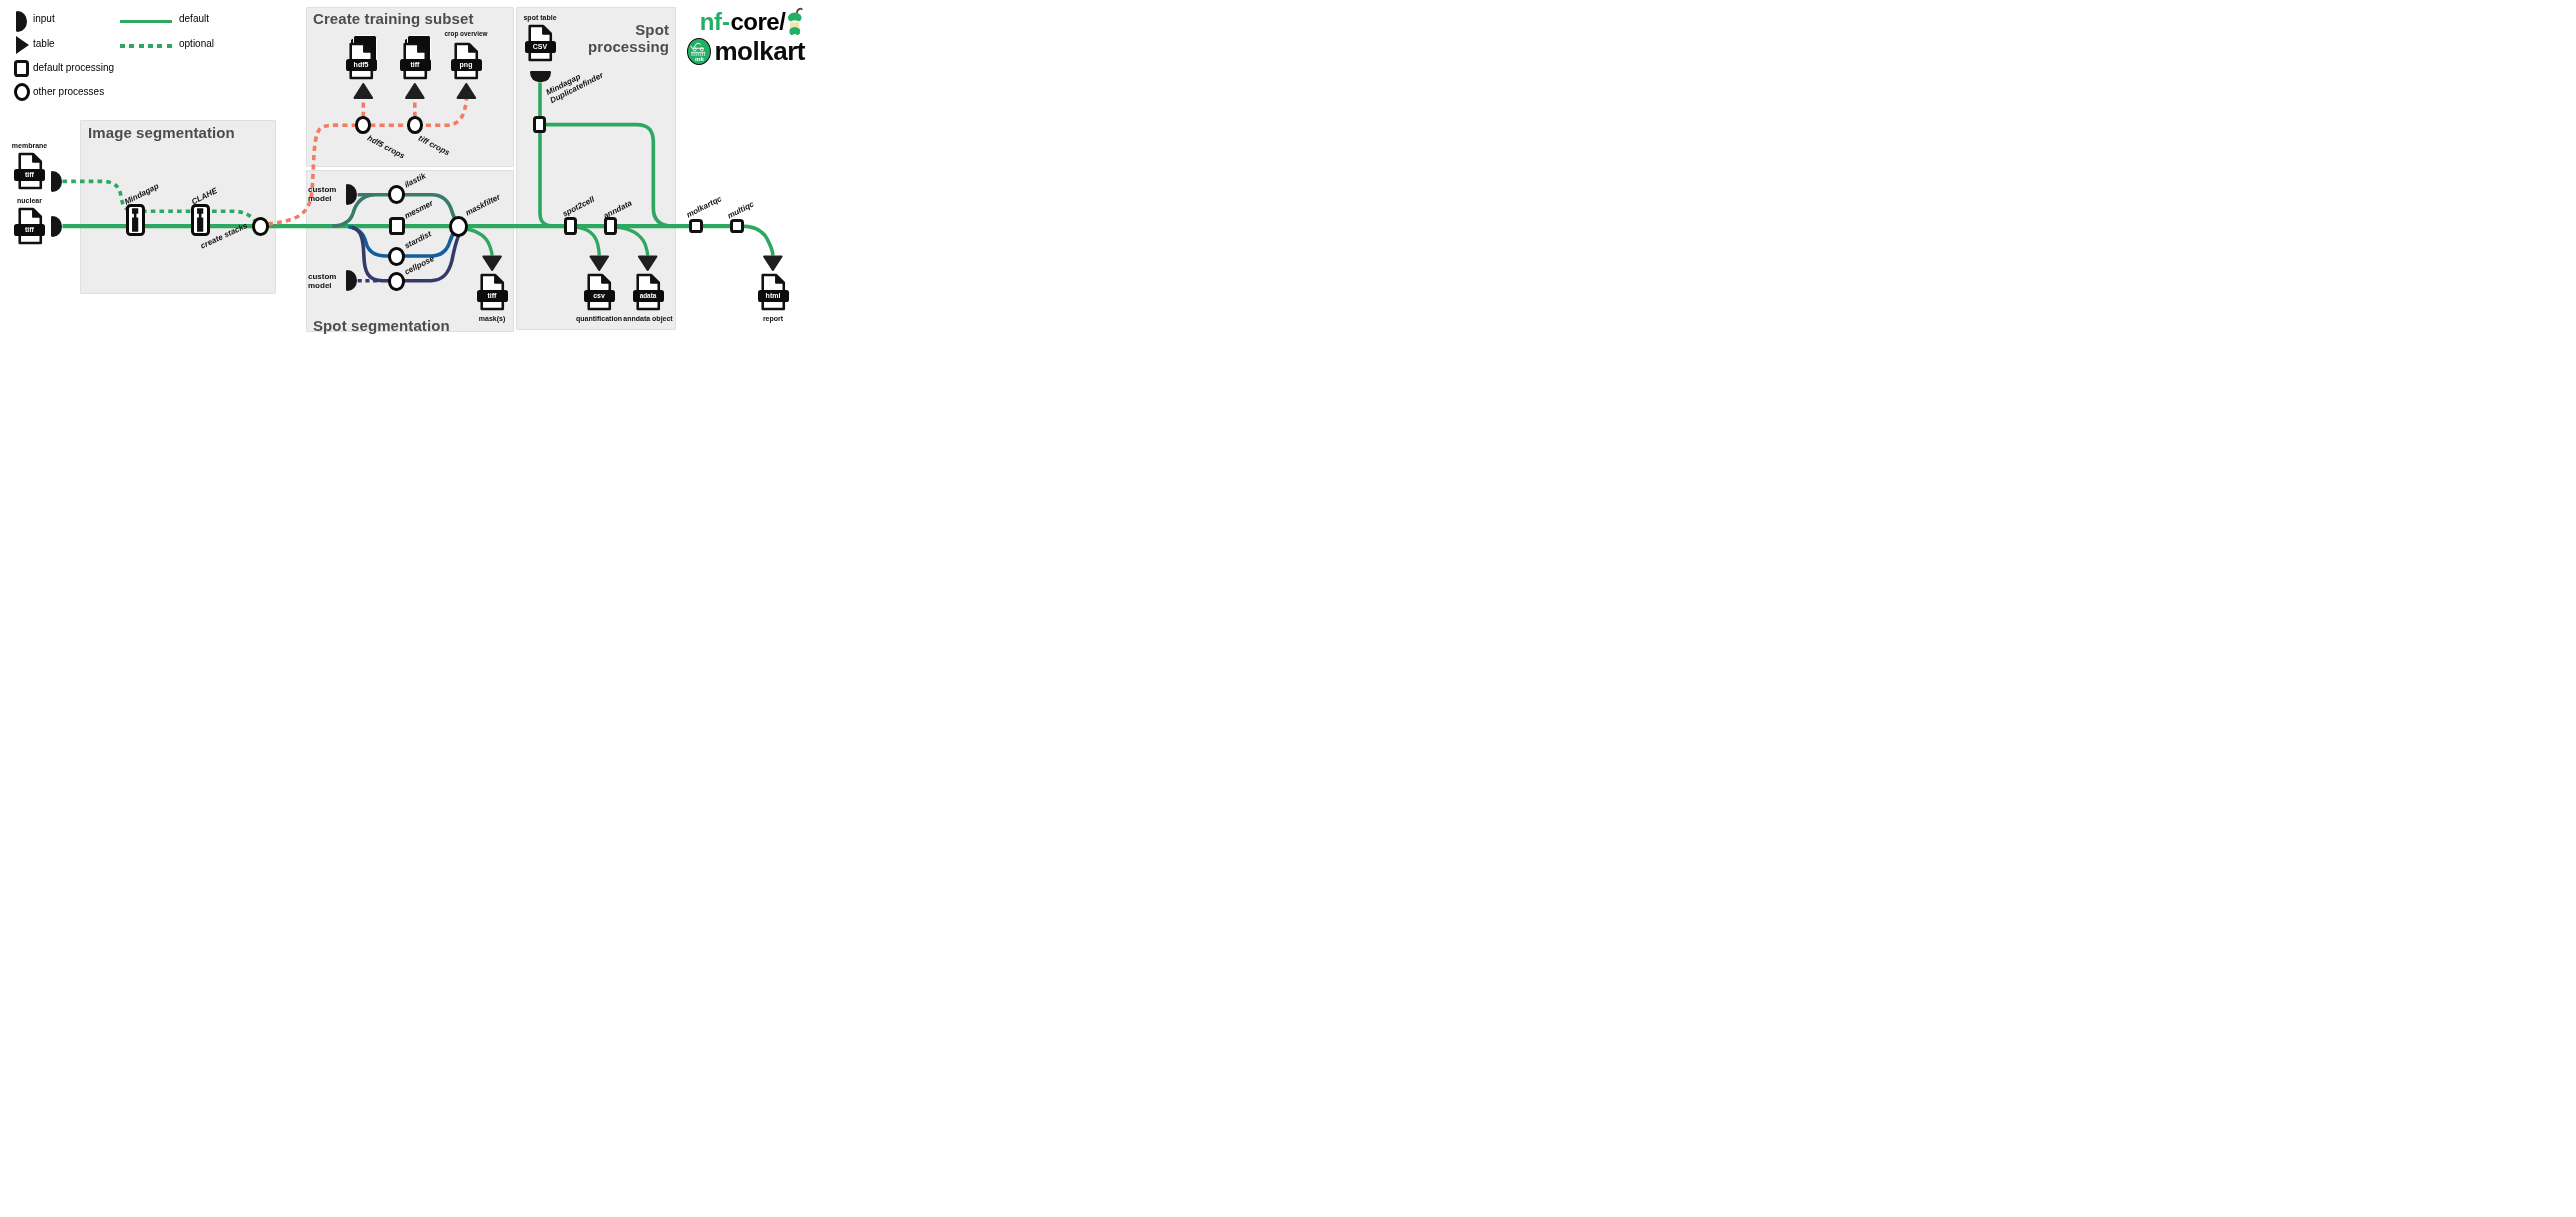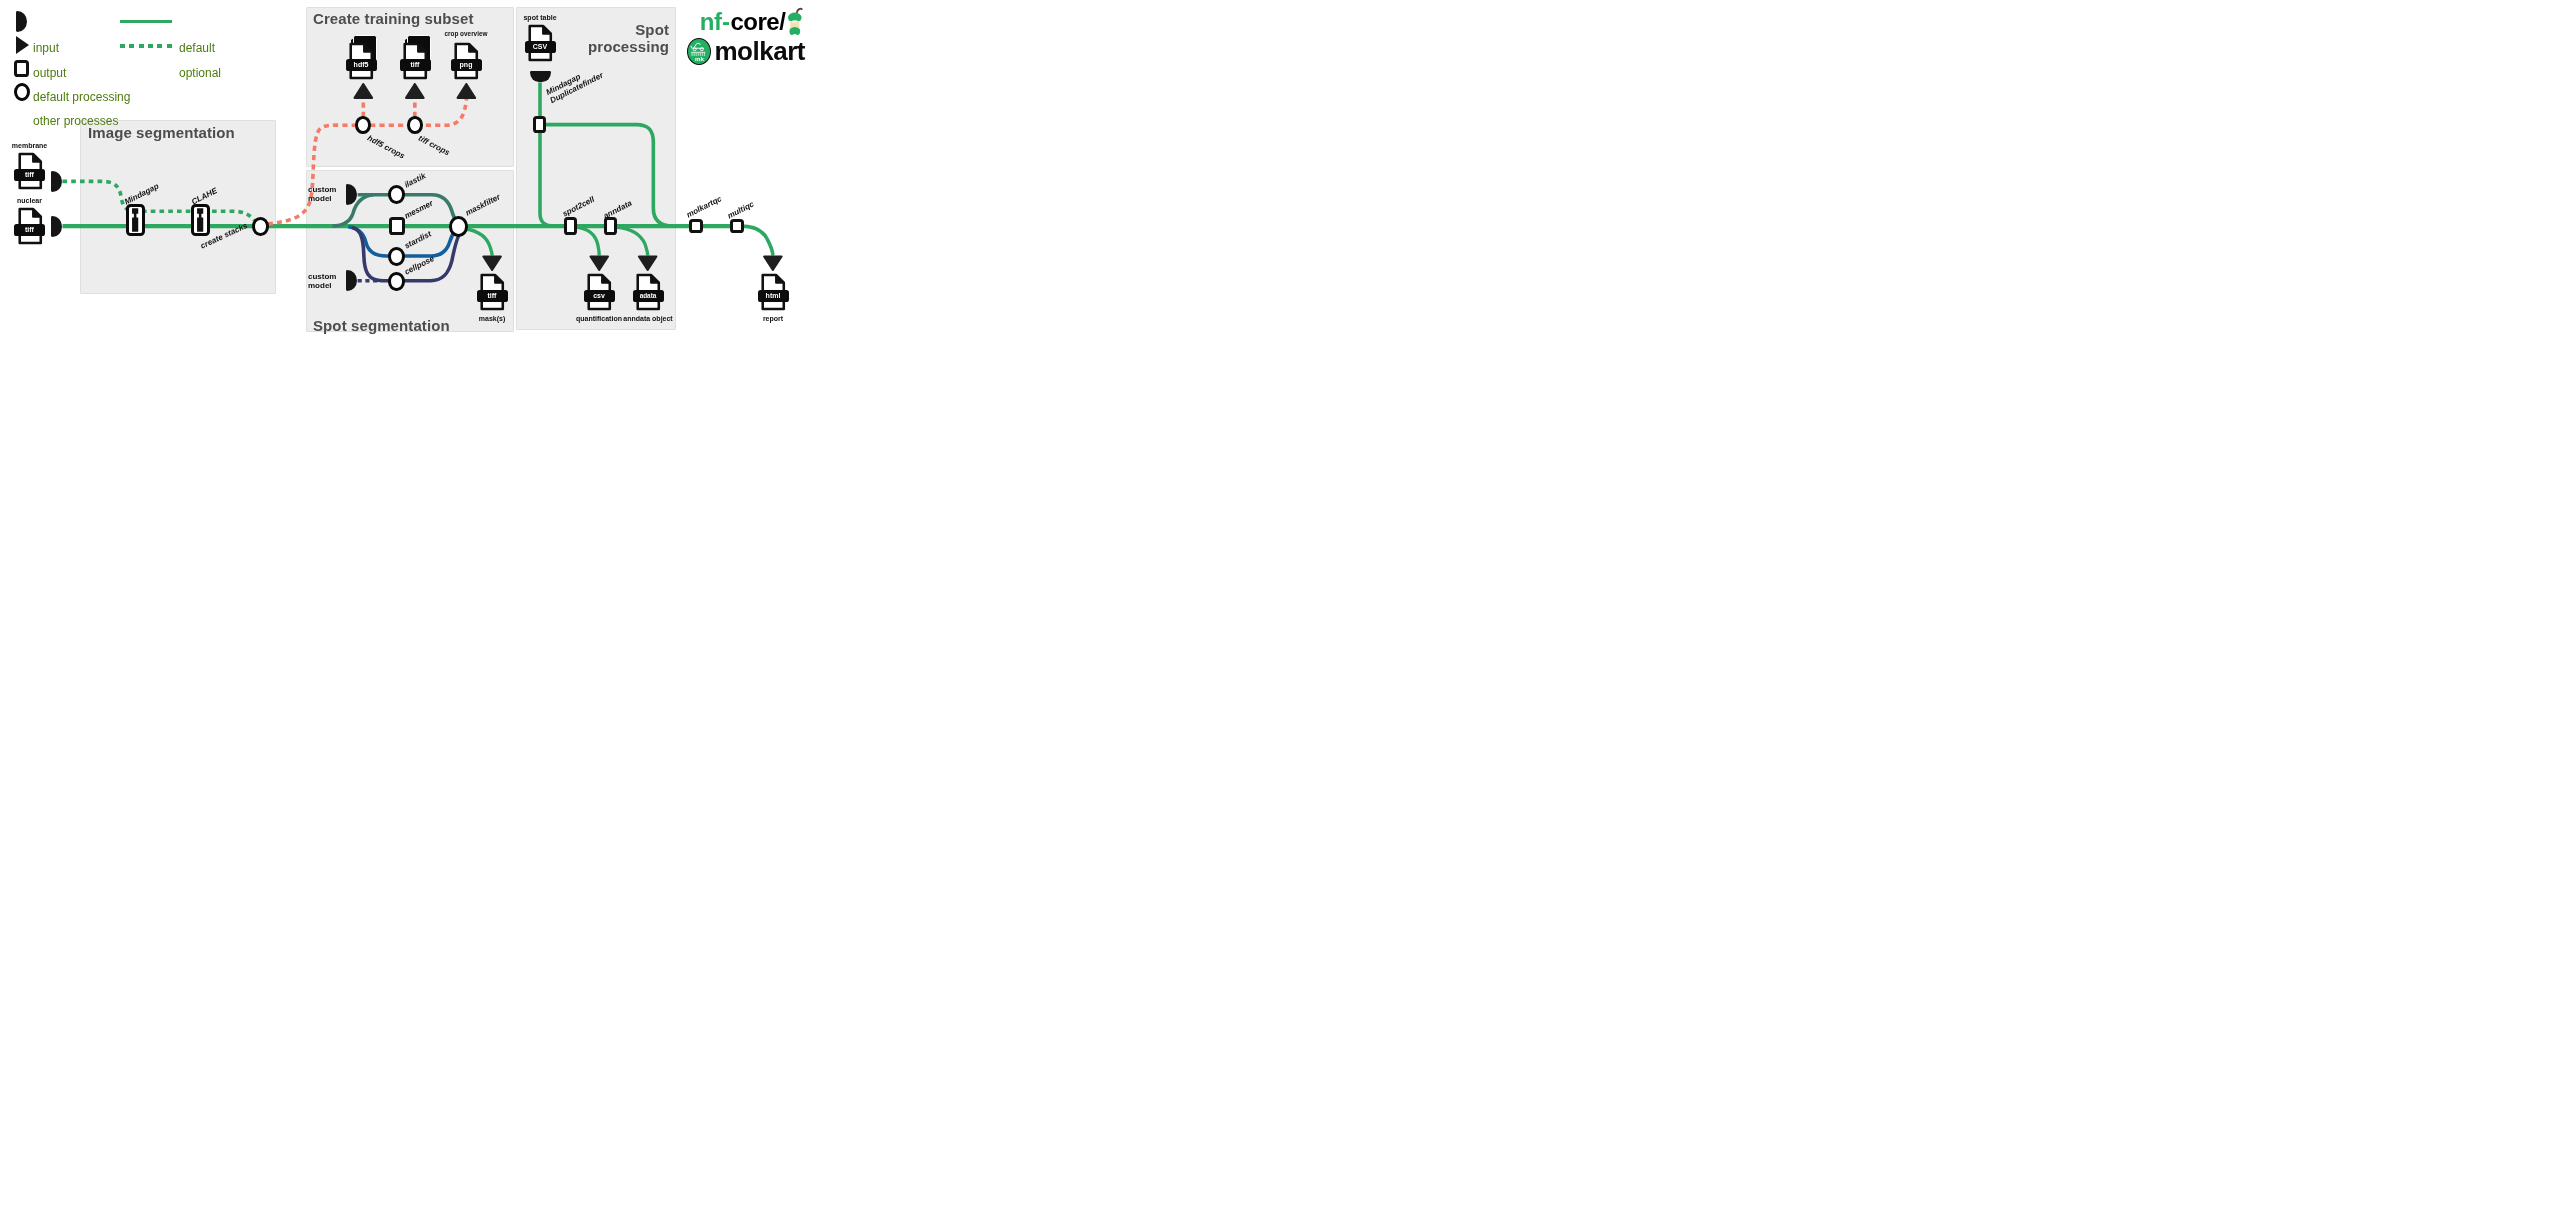--- a/index.html
+++ b/index.html
@@ -3,21 +3,21 @@
 <meta charset="utf-8">
 <style>
   html,body{margin:0;padding:0;background:#fff;}
   *{box-sizing:border-box;}
   .stage{position:relative;width:808px;height:340px;background:#fff;overflow:hidden;
          font-family:"Liberation Sans",sans-serif;color:#111;}
   
   .panel{position:absolute;background:var(--box_bg);border:1px solid var(--box_border);border-radius:1px;}
   .panel-title{position:absolute;font-weight:bold;font-size:15px;color:var(--title);letter-spacing:0.1px;}
   
-  .lg-label{position:absolute;font-size:12px;color:#4d7c0f;margin-top:28px;}
+  .lg-label{position:absolute;font-size:10px;color:#000000;}
   .din{position:absolute;background:#151515;border-radius:1.5px 10.3px 10.3px 1.5px / 1.5px 11.3px 11.3px 1.5px;width:11.3px;height:20.6px;}
   .din.down{width:20.6px;height:11.3px;border-radius:1.5px 1.5px 10.3px 10.3px / 1.5px 1.5px 11.3px 11.3px;}
   .tri{position:absolute;width:0;height:0;border-left:13.4px solid #151515;border-top:9.8px solid transparent;border-bottom:9.8px solid transparent;}
   .sq{position:absolute;background:#fff;border:3.1px solid #111;border-radius:3.6px;}
   .circ{position:absolute;background:#fff;border:3.6px solid #0a0a0a;border-radius:50%;}
   .legend-line{position:absolute;height:3.6px;background:var(--green);}
   .legend-line.dotted{background:repeating-linear-gradient(90deg,var(--green) 0 5.2px,transparent 5.2px 9.3px);}
   
   .mnode{position:absolute;width:18.5px;height:32px;background:#fff;border:3.1px solid #0a0a0a;border-radius:4.6px;
          display:flex;align-items:center;justify-content:center;}
@@ -100,21 +100,21 @@
   <div class="node-layer">
 
     <div class="panel-title" style="left:88px;top:124px;">Image segmentation</div>
     <div class="panel-title" style="left:313px;top:10.3px;">Create training subset</div>
     <div class="panel-title" style="left:313px;top:317px;">Spot segmentation</div>
     <div class="panel-title" style="left:567px;top:21px;width:102px;text-align:right;">Spot processing</div>
 
     <div class="din" style="left:16px;top:11.3px;"></div>
     <div class="lg-label" style="left:33px;top:13.4px;">input</div>
     <div class="tri" style="left:15.5px;top:36px;"></div>
-    <div class="lg-label" style="left:33px;top:38px;">output</div>
+    <div class="lg-label" style="left:33px;top:38px;">table</div>
     <div class="sq" style="left:14.4px;top:60px;width:14.4px;height:17px;"></div>
     <div class="lg-label" style="left:33px;top:62px;">default processing</div>
     <div class="circ" style="left:14px;top:83px;width:15.5px;height:18px;"></div>
     <div class="lg-label" style="left:33px;top:86px;">other processes</div>
     <div class="legend-line" style="left:120px;top:19.6px;width:52px;"></div>
     <div class="lg-label" style="left:179px;top:13.4px;">default</div>
     <div class="legend-line dotted" style="left:120px;top:44px;width:52px;"></div>
     <div class="lg-label" style="left:179px;top:38px;">optional</div>
 
     <div class="logo">

